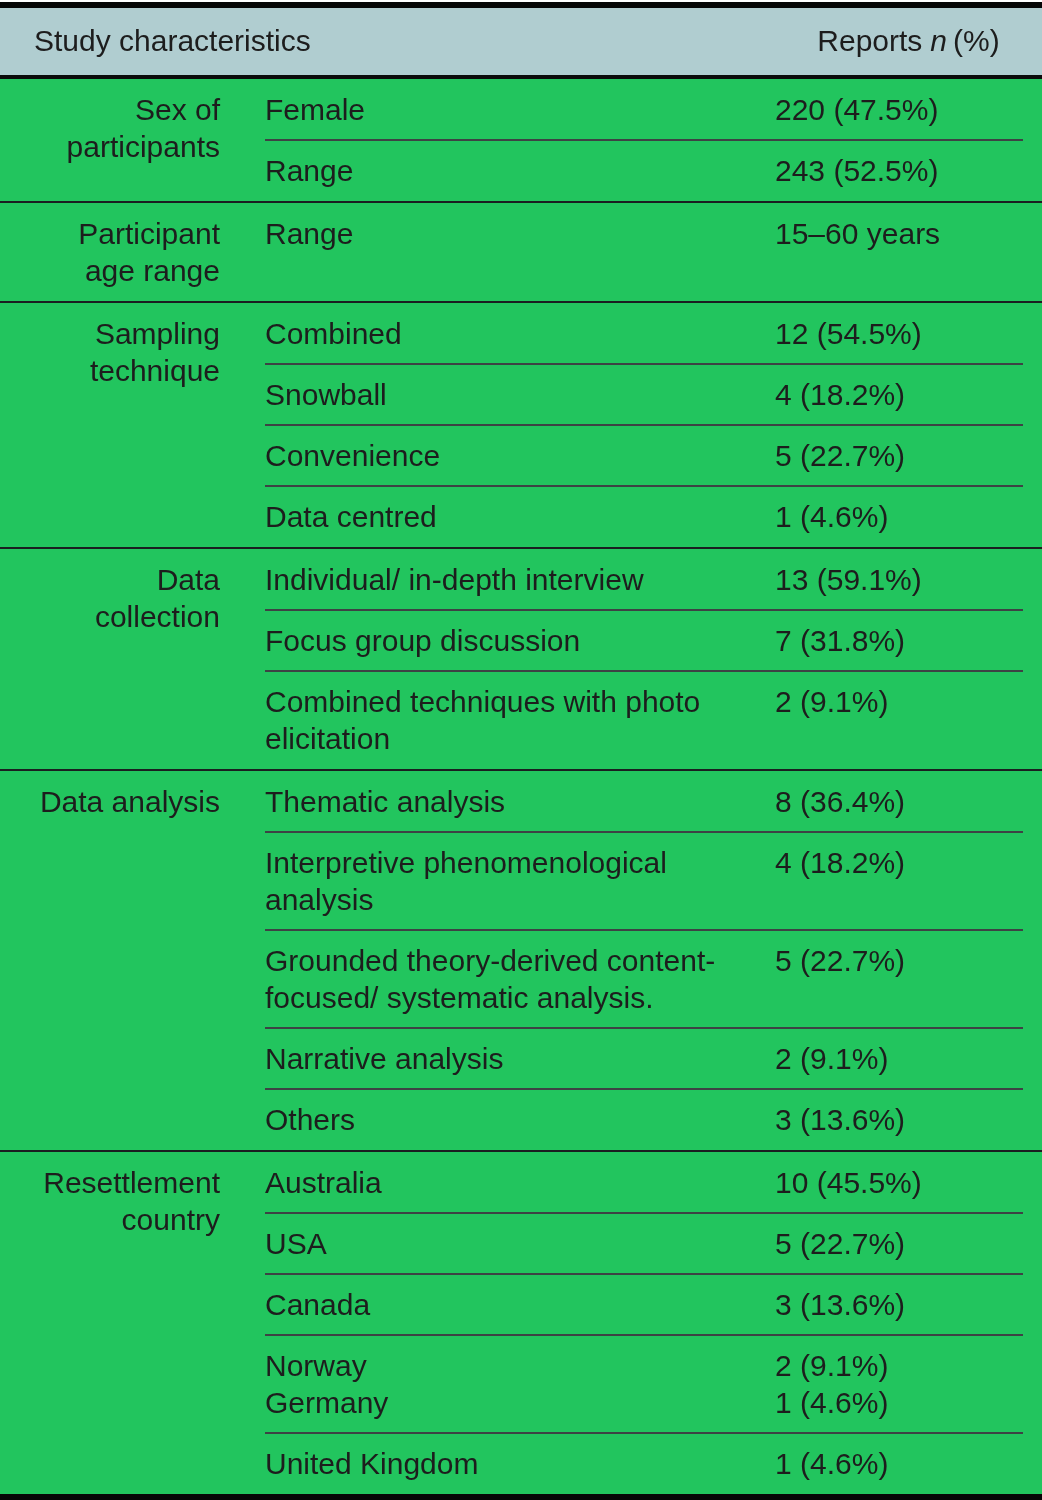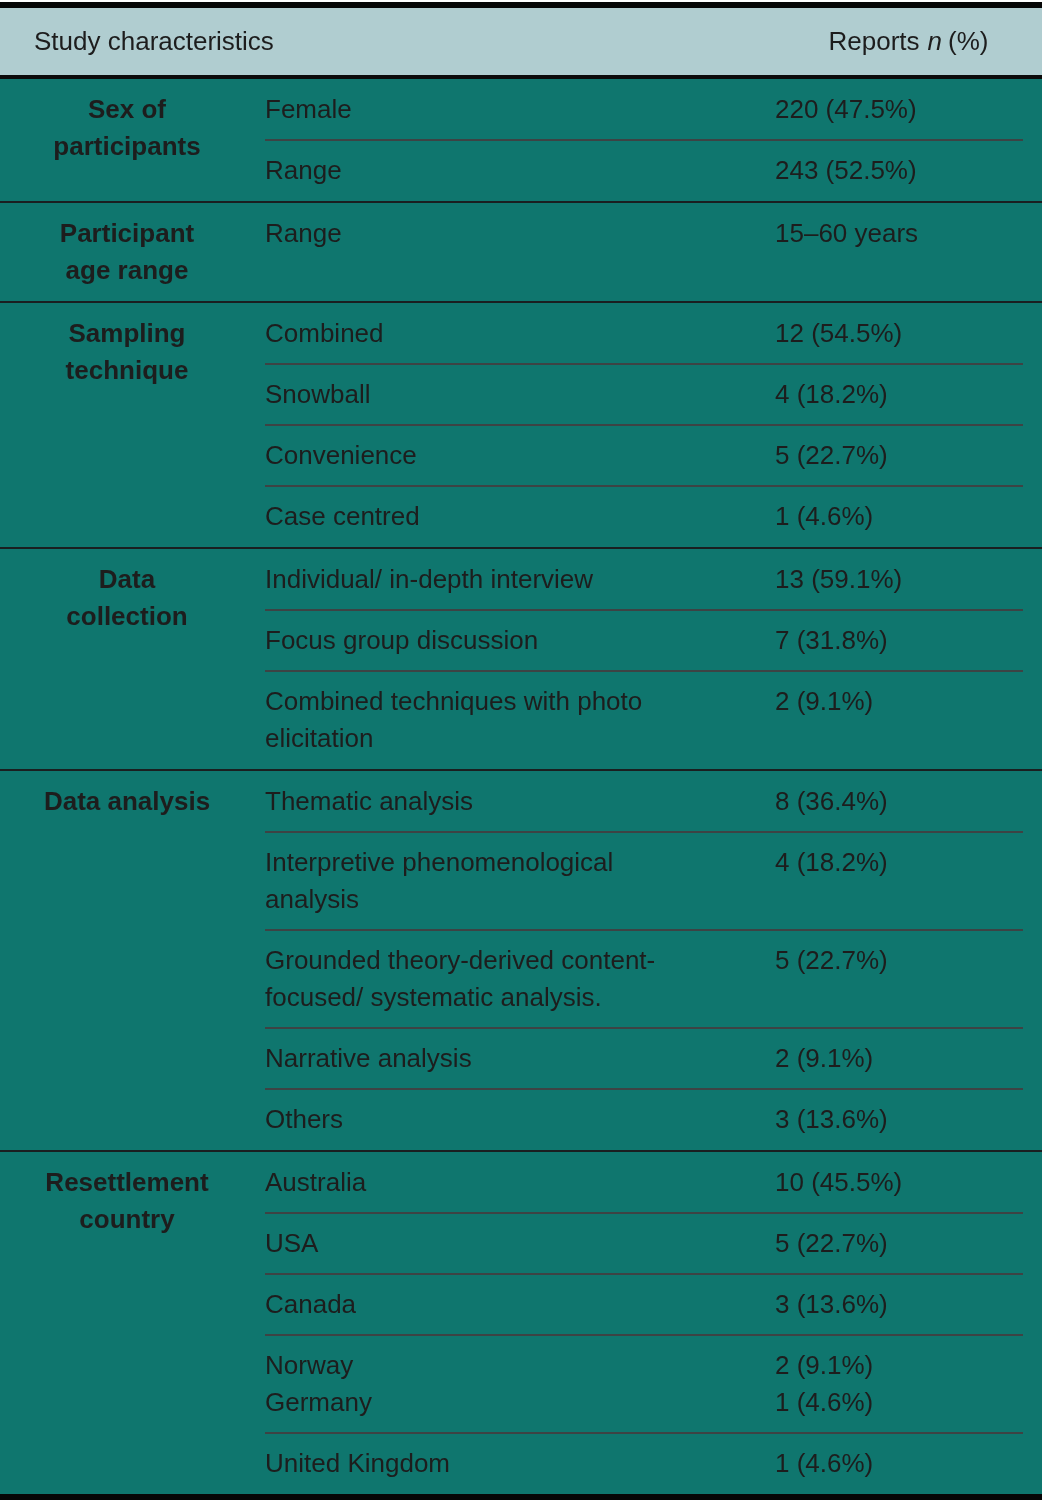--- a/index.html
+++ b/index.html
@@ -6,23 +6,23 @@
     margin: 0;
     background: #ffffff;
     font-family: "Liberation Sans", "DejaVu Sans", sans-serif;
   }
   body { padding: 2px 0 3px 0; width: 1042px; }
 
   table.study-table {
     width: 1042px;
     table-layout: fixed;
     border-collapse: collapse;
-    background: #0f766e;
+    background: #22c55e;
     color: #1d1d1d;
-    font-size: 26px;
+    font-size: 30px;
     border-top: 6px solid #060606;
     border-bottom: 6px solid #060606;
   }
 
   col.c1 { width: 230px; }
   col.c2 { width: 545px; }
   col.c3 { width: 267px; }
 
   thead th {
     background: #b0cdd0;
@@ -36,22 +36,22 @@
   thead th.reports {
     text-align: center;
     padding: 15px 0 16px 0;
   }
   .rn { font-style: italic; padding: 0 4px 0 8px; }
   .rs { padding-left: 2px; }
 
   tbody { border-top: 2px solid #1a1f20; }
 
   th.cat {
-    font-weight: 700;
-    text-align: center;
+    font-weight: 400;
+    text-align: right;
     vertical-align: top;
     padding: 12px 10px 12px 34px;
     line-height: 37px;
     white-space: pre-line;
   }
   td.sub {
     vertical-align: top;
     padding: 12px 10px 12px 35px;
     line-height: 37px;
     white-space: pre-line;
@@ -124,21 +124,21 @@
     </tr>
     <tr class="inner">
       <td class="sub">Snowball</td>
       <td class="val">4 (18.2%)</td>
     </tr>
     <tr class="inner">
       <td class="sub">Convenience</td>
       <td class="val">5 (22.7%)</td>
     </tr>
     <tr class="inner">
-      <td class="sub">Case centred</td>
+      <td class="sub">Data centred</td>
       <td class="val">1 (4.6%)</td>
     </tr>
   </tbody>
 
   <tbody>
     <tr>
       <th class="cat" rowspan="3">Data
 collection</th>
       <td class="sub">Individual/ in-depth interview</td>
       <td class="val">13 (59.1%)</td>

